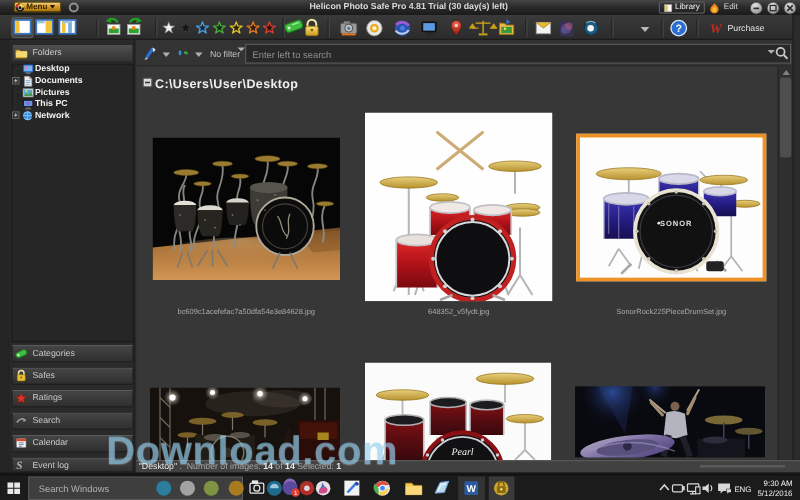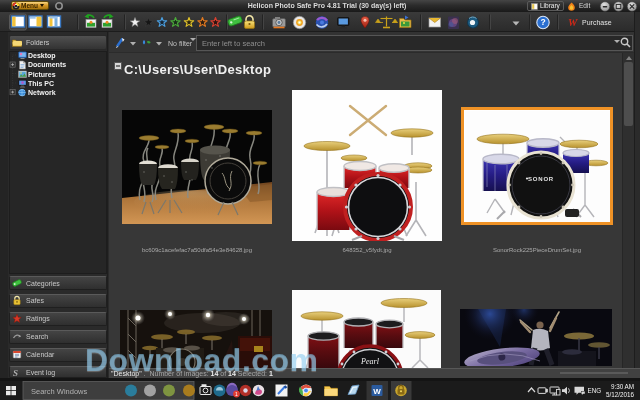--- a/index.html
+++ b/index.html
@@ -315,21 +315,21 @@
 <div class="a" style="left:614px;top:40px;width:0;height:0;border-left:3px solid transparent;border-right:3px solid transparent;border-top:3.5px solid #b0b0b0"></div>
 <svg class="a" style="left:620px;top:37px" width="11" height="11" viewBox="0 0 11 11">
     <circle cx="4.5" cy="4.5" r="3.2" fill="none" stroke="#c8c8c8" stroke-width="1.4"></circle>
     <path d="M7 7l3 3" stroke="#c8c8c8" stroke-width="1.6"></path>
   </svg>
 
 <svg class="a" style="left:113.5px;top:62px" width="8" height="8" viewBox="0 0 8 8">
     <rect x="0.5" y="0.5" width="7" height="7" fill="#d8d8d8" stroke="#555" stroke-width="1"></rect>
     <path d="M2 4h4" stroke="#333" stroke-width="1.2"></path>
   </svg>
-<div class="a" style="left:124px;top:61.5px;font-size:13px;font-weight:bold;color:#efefef;letter-spacing:0.3px">C:\Users\User\Desktop</div>
+<div class="a" style="left:124px;top:61.5px;font-size:10px;font-weight:bold;color:#efefef;letter-spacing:0.3px">C:\Users\User\Desktop</div>
 
 <div class="a" style="left:622px;top:53px;width:12px;height:325px;background:#2f2f2f;border-left:1px solid #262626"></div>
 <div class="a" style="left:634px;top:12px;width:6px;height:366px;background:#2b2b2b;border-left:1px solid #1d1d1d"></div>
 <div class="a" style="left:626px;top:56px;width:0;height:0;border-left:3px solid transparent;border-right:3px solid transparent;border-bottom:4px solid #808080"></div>
 <div class="a" style="left:624px;top:62px;width:8.5px;height:64px;background:#4e4e4e;border-radius:2px"></div>
 <div class="a" style="left:626px;top:370px;width:0;height:0;border-left:3px solid transparent;border-right:3px solid transparent;border-top:4px solid #808080"></div>
 
 <svg class="a" style="left:122px;top:110px" width="150" height="114" viewBox="0 0 150 114">
 <defs>
 <linearGradient id="floor1" x1="0" y1="0" x2="0" y2="1">

